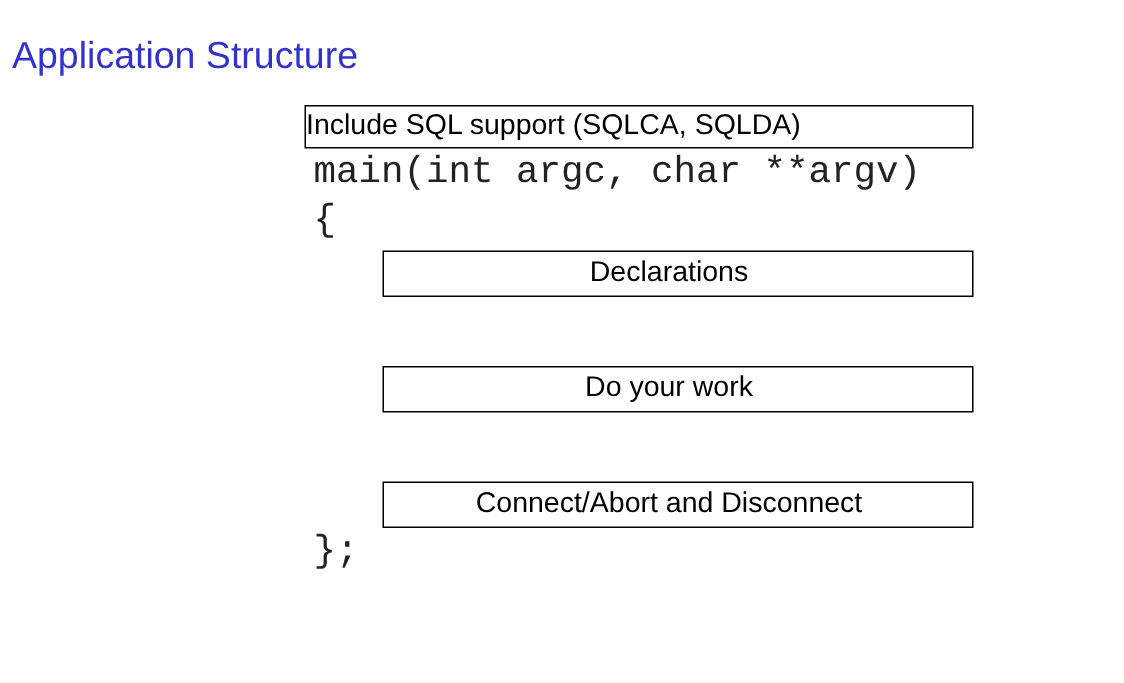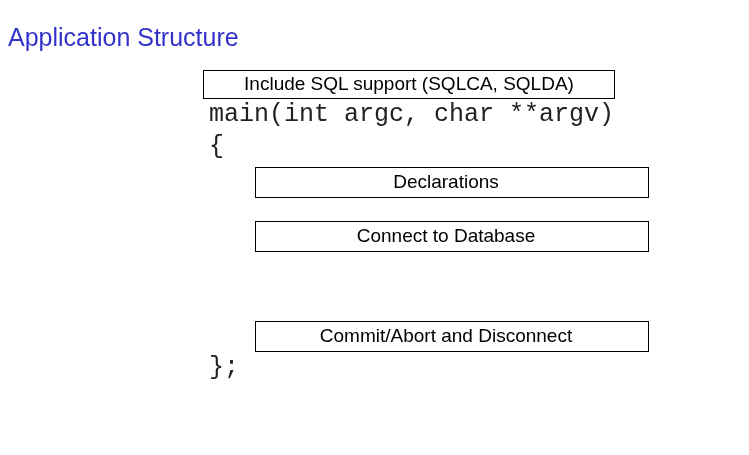--- a/index.html
+++ b/index.html
@@ -26,24 +26,23 @@
     white-space: nowrap;
     text-align: center;
   }
   #diagram {
     position: absolute;
     left: 203px;
     top: 70px;
     width: 450px;
   }
   .outer-box {
-    width: 412px;
+    width: 446px;
     border: 1px solid #000000;
     box-sizing: border-box;
-    text-align: center;
     font-size: 19px;
     color: #000000;
     padding: 3px 0 4px 0;
     line-height: 1.05;
     background: #ffffff;
   }
   .code-line {
     font-family: "Liberation Mono", monospace;
     font-size: 25px;
     color: #222222;
@@ -90,22 +89,22 @@
 
   <div class="code-line">main(int argc, char **argv)</div>
 
   <div class="code-line brace">{</div>
 
   <div class="gap-small"></div>
 
   <div class="inner-wrap">
     <div class="inner-box">Declarations</div>
     <div class="gap"></div>
-    <div class="inner-box">Connect to Database</div>
+    <div class="gap"></div>
+    <div class="inner-box">Do your work</div>
     <div class="gap"></div>
     <div class="gap"></div>
-    <div class="gap"></div>
-    <div class="inner-box">Commit/Abort and Disconnect</div>
+    <div class="inner-box">Connect/Abort and Disconnect</div>
   </div>
 
   <div class="code-line closing">};</div>
 
 </div>
 
 </body></html>

